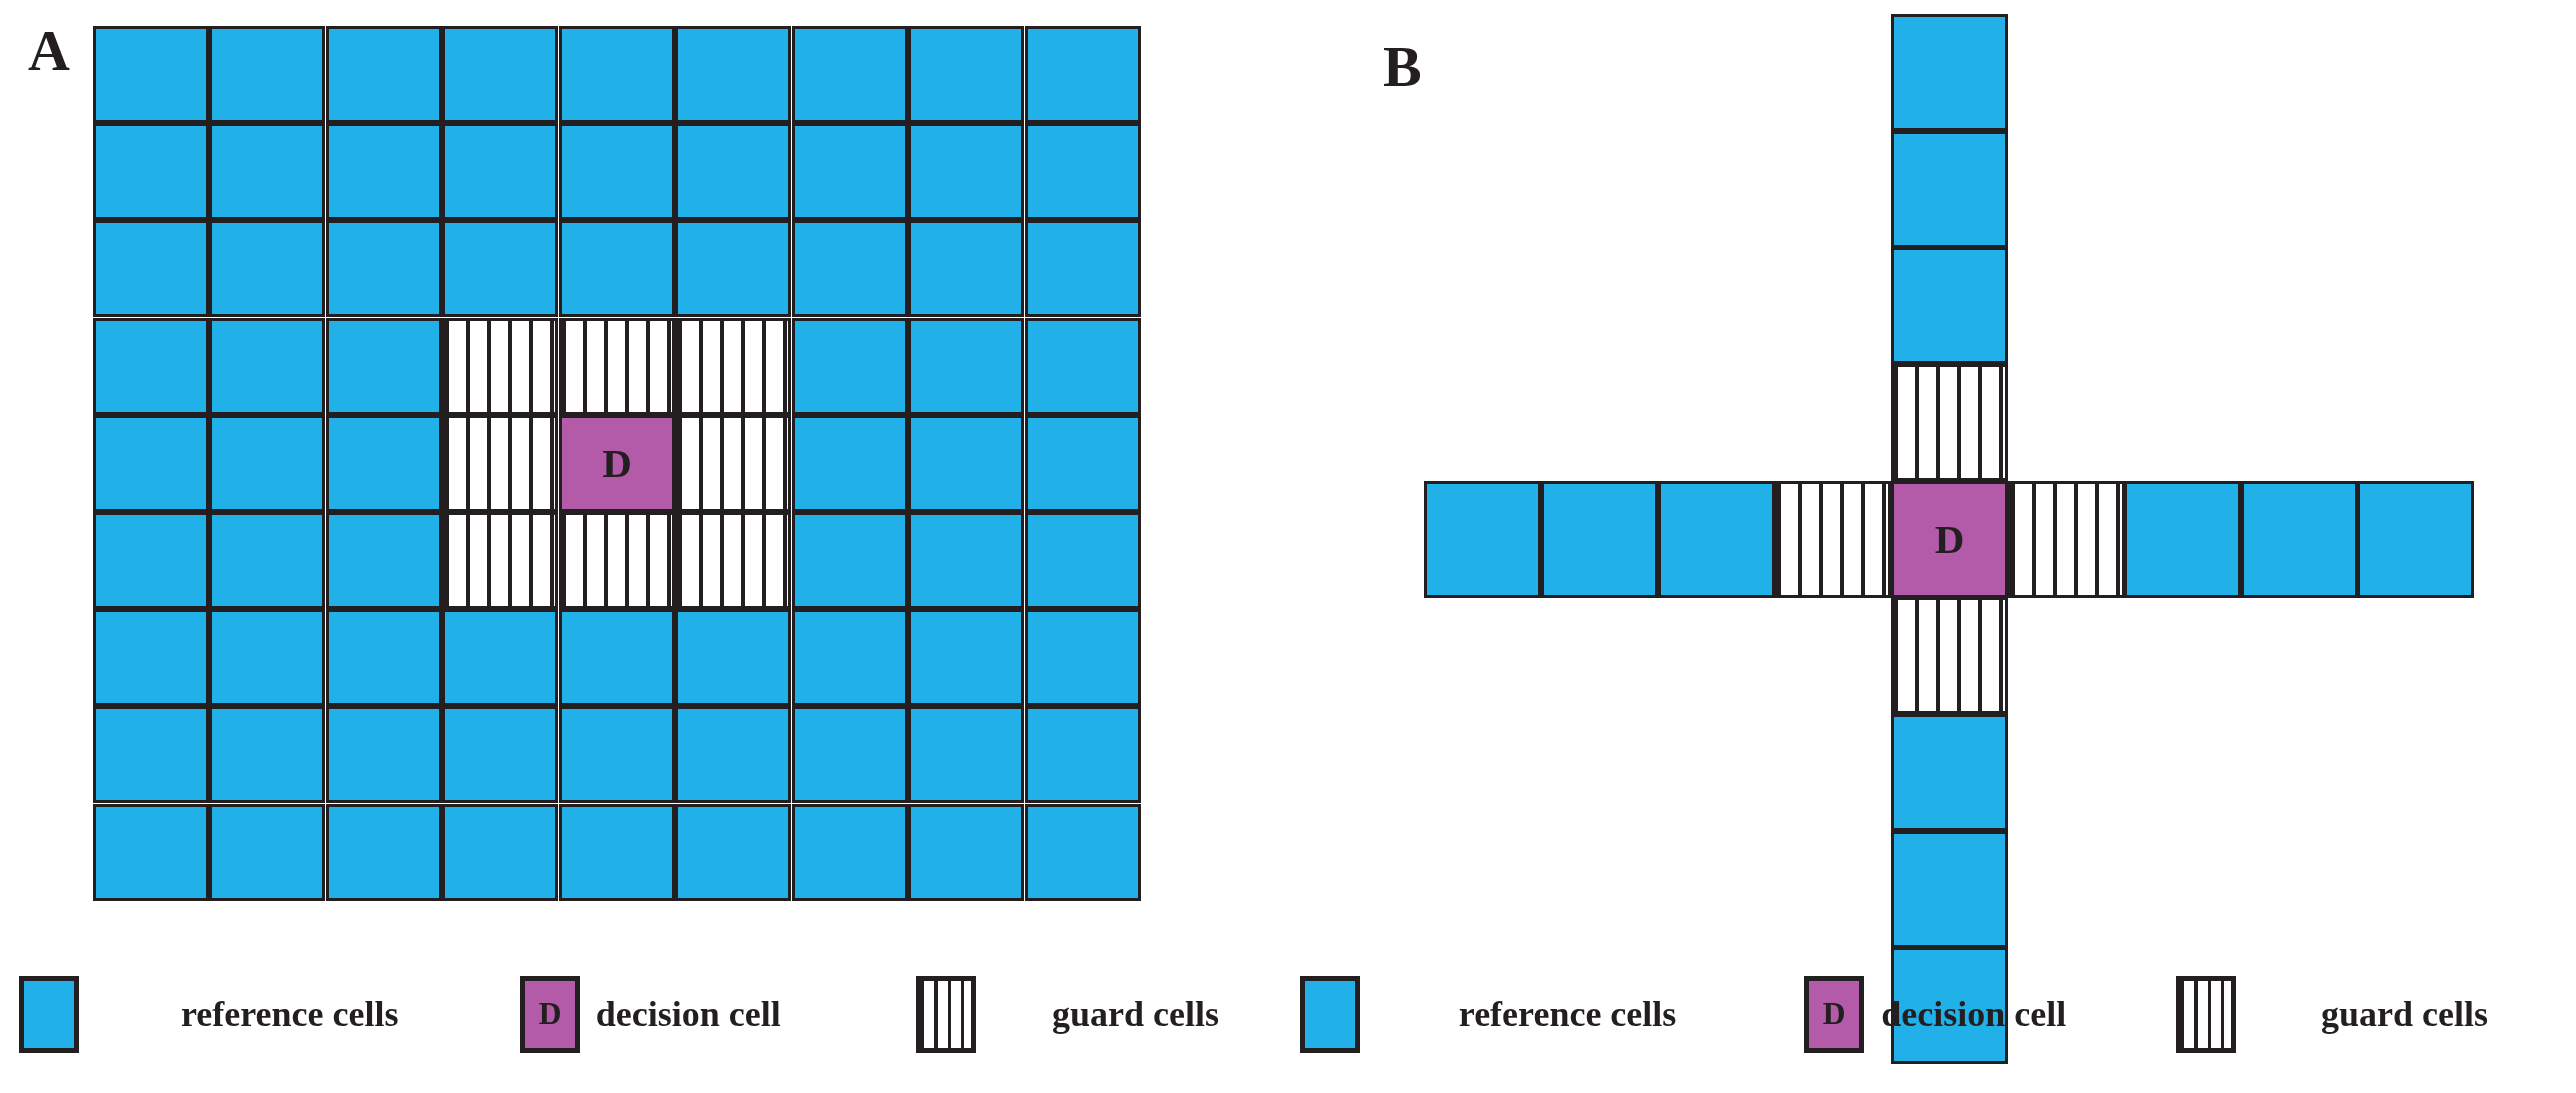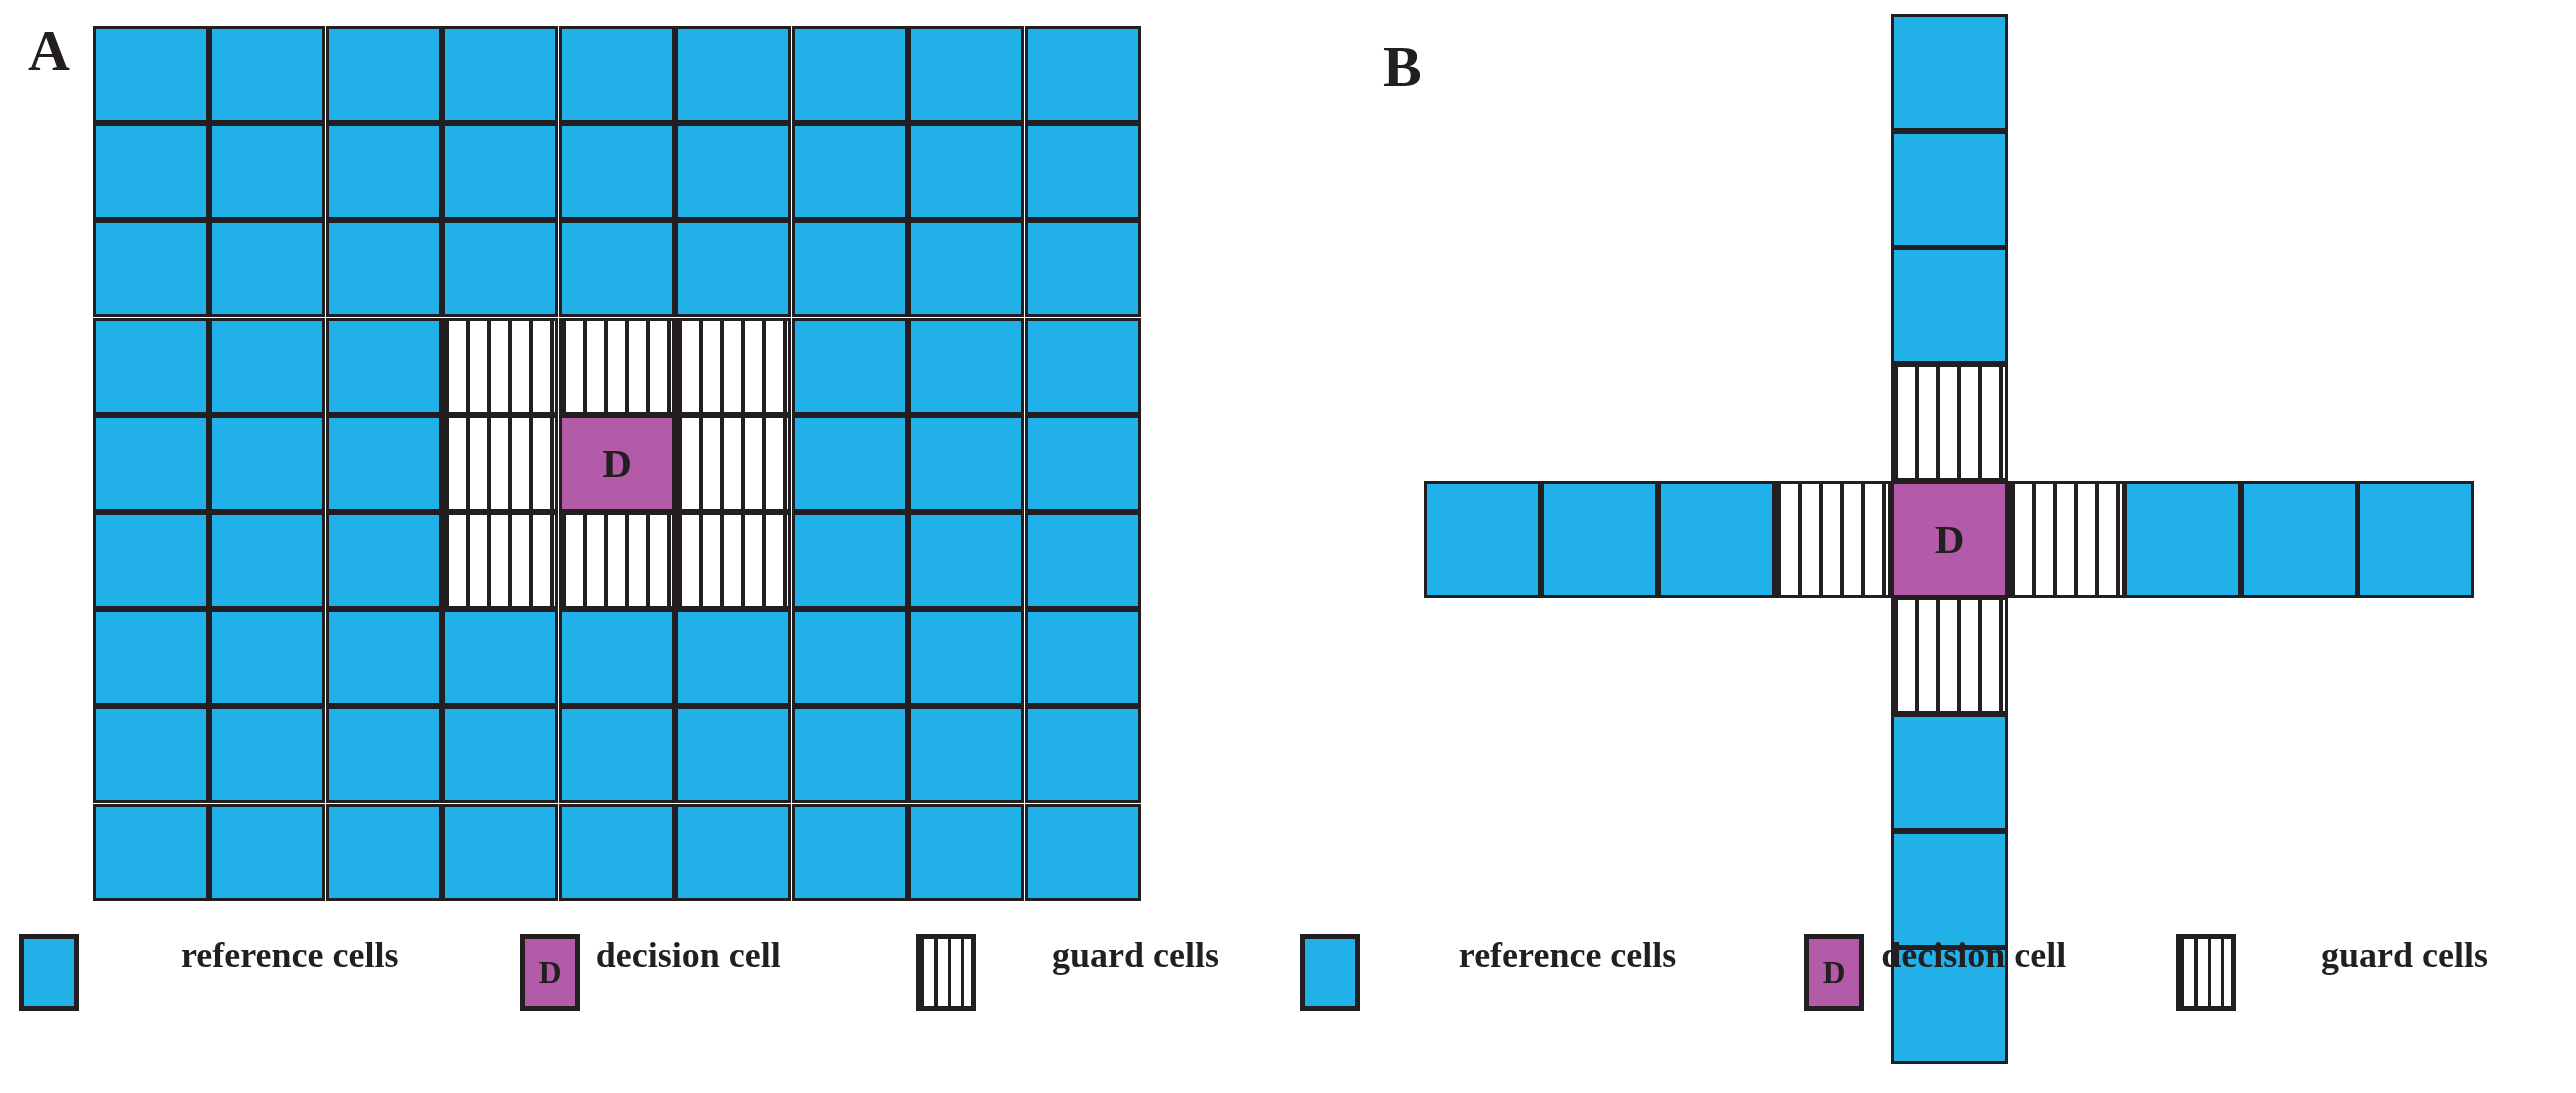--- a/index.html
+++ b/index.html
@@ -55,21 +55,21 @@
   
   #panelB{position:absolute;left:1229px;top:0;width:1347px;height:930px;}
   #panelB .label{left:154px;top:38px;}
   #crossB{position:absolute;left:0;top:0;width:1347px;height:930px;}
 
   
   #legend{
     position:absolute;left:0;top:934px;width:2576px;height:160px;
   }
   .legend-row{position:absolute;top:0;height:160px;}
-  .legend-item{position:absolute;display:flex;align-items:flex-start;height:160px;}
+  .legend-item{position:absolute;display:flex;align-items:center;height:160px;}
   .swatch{
     box-sizing:border-box;
     width:60px;height:77px;
     border:5.5px solid #231f20;
     background:#21B1E8;
     flex:none;
   }
   .swatch.dec{
     background:#B35BA8;
     display:flex;align-items:center;justify-content:center;

